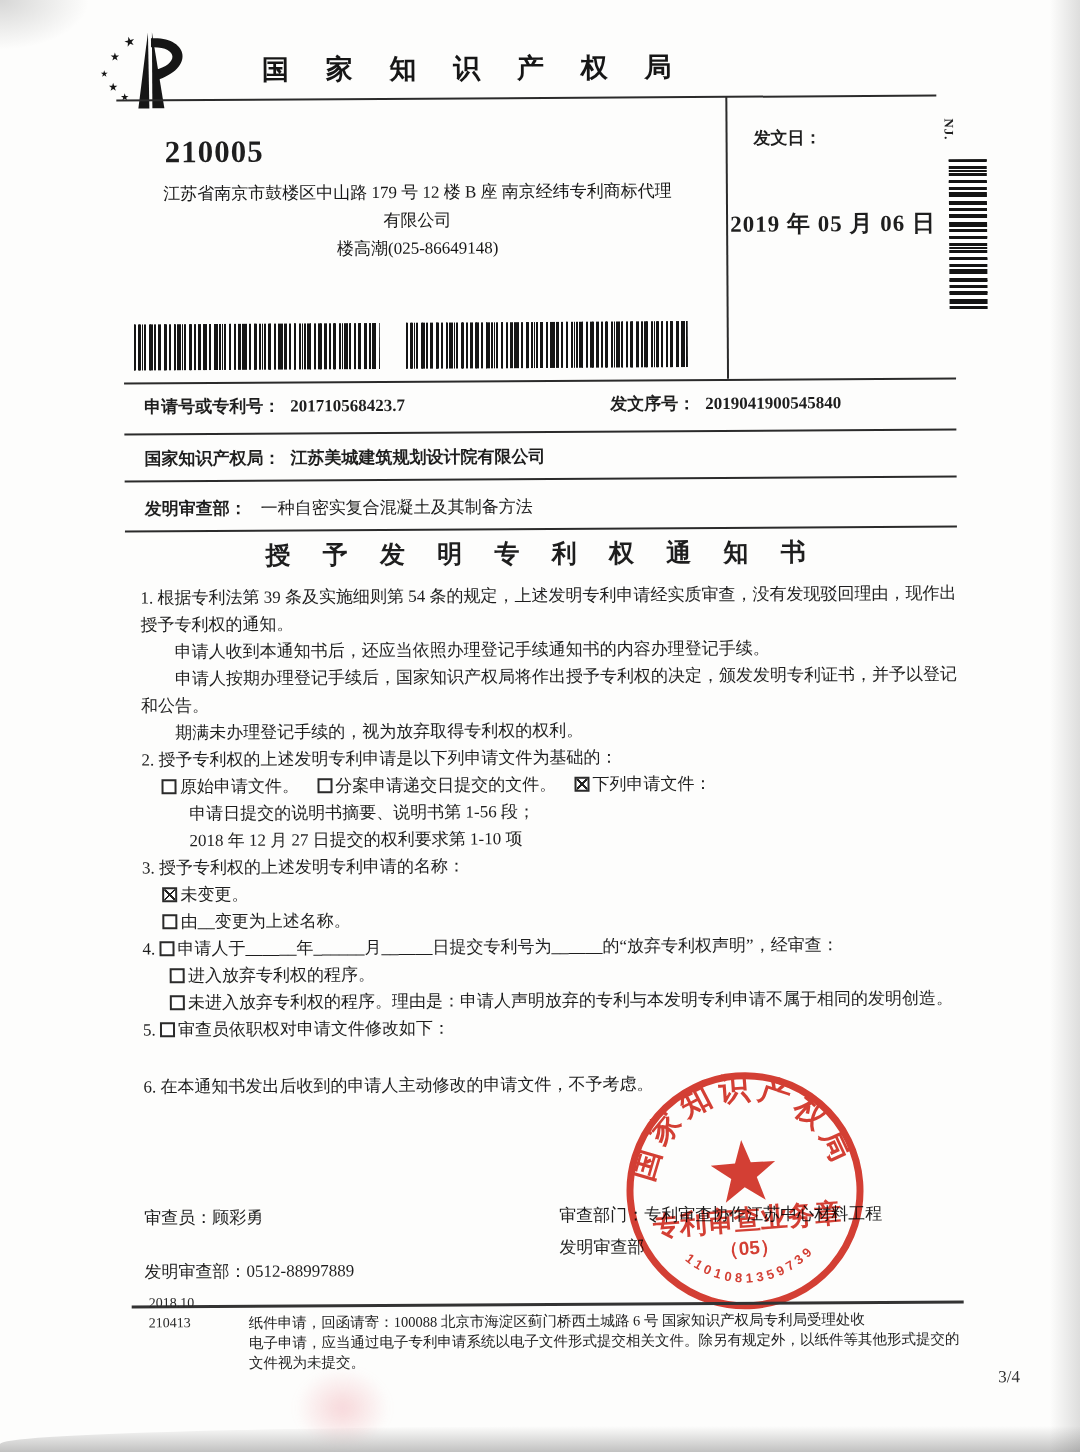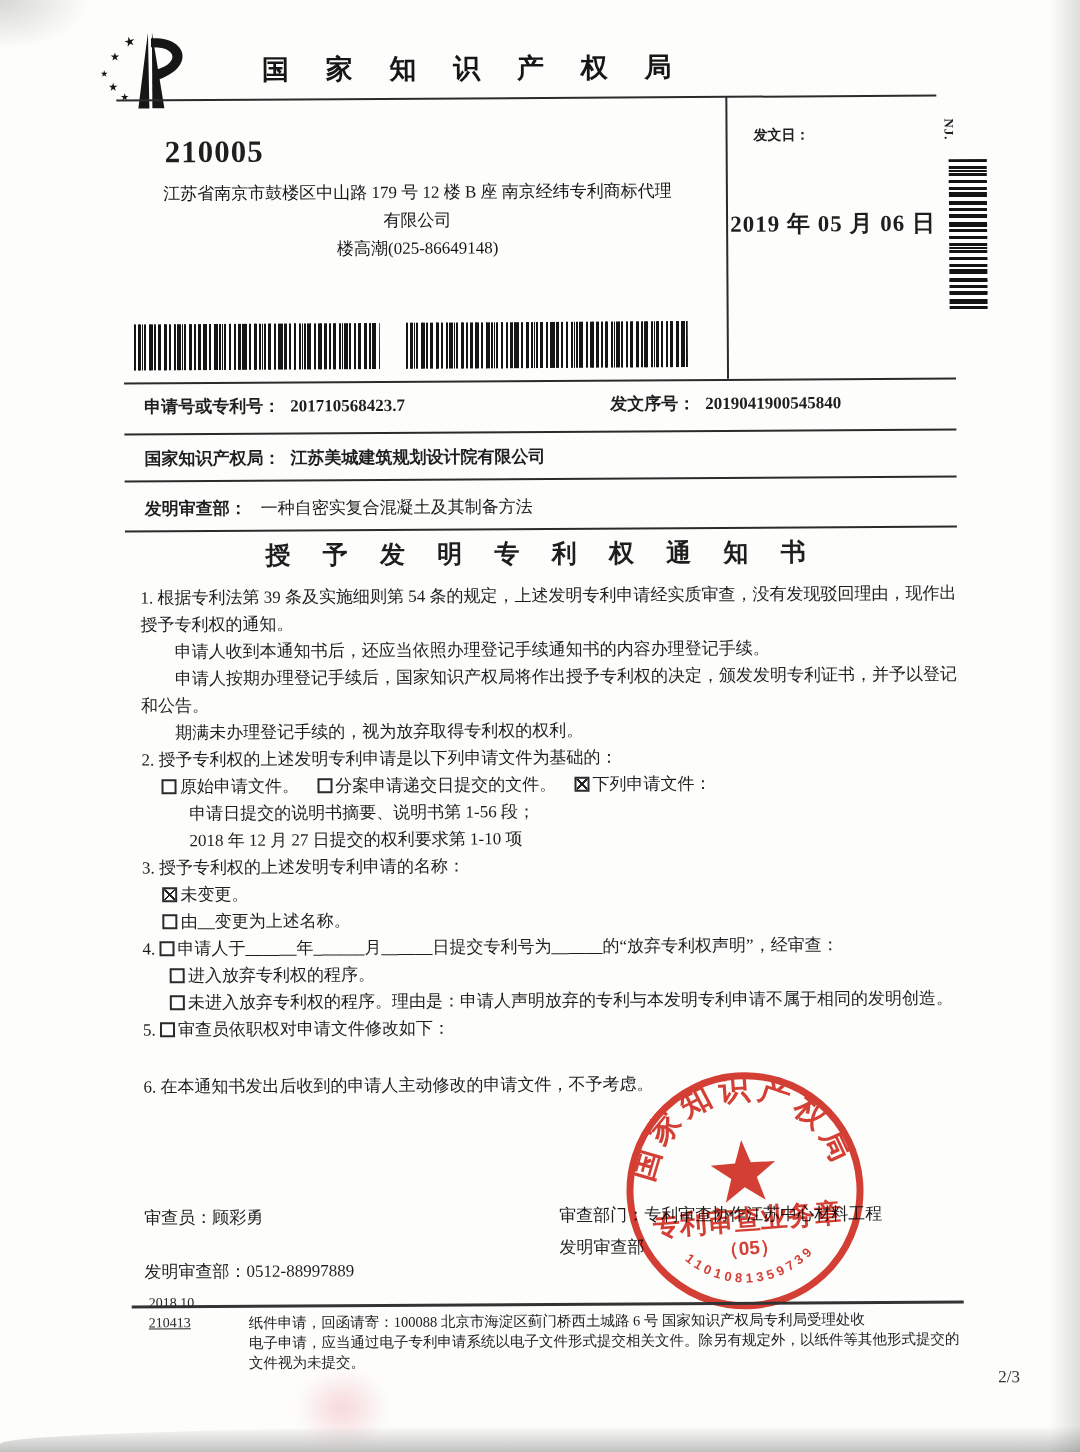--- a/index.html
+++ b/index.html
@@ -14,21 +14,21 @@
   .rule{position:absolute;background:#2b2b2b;height:2px;}
   .rule.thick{height:3px;background:#333;}
   .vline{position:absolute;background:#2b2b2b;width:2px;}
   
   .agency-title{position:absolute;left:118px;top:50px;width:720px;text-align:center;
     font-size:27px;font-weight:bold;letter-spacing:15px;color:#161616;}
   
   .postal{position:absolute;left:168px;top:132px;font-size:31px;font-weight:bold;letter-spacing:1px;}
   .addr{position:absolute;left:138px;width:565px;text-align:center;font-size:17px;color:#171717;}
   
-  .disp-label{position:absolute;left:757px;top:128px;font-size:14px;font-weight:bold;}
+  .disp-label{position:absolute;left:757px;top:128px;font-size:17px;font-weight:bold;}
   .disp-date{position:absolute;left:733px;top:210px;font-size:23px;font-weight:bold;letter-spacing:1px;}
   
   .barcode-h{position:absolute;height:46px;
     background:
       repeating-linear-gradient(90deg,#151515 0 2px,rgba(0,0,0,0) 2px 5px),
       repeating-linear-gradient(90deg,#151515 0 1px,rgba(0,0,0,0) 1px 8px),
       repeating-linear-gradient(90deg,rgba(0,0,0,0) 0 4px,#151515 4px 6px,rgba(0,0,0,0) 6px 13px);
     background-color:#fff;}
   .barcode-v{position:absolute;left:952px;top:162px;width:38px;height:150px;
     background:
@@ -183,27 +183,27 @@
       </text>
       <path fill="#cf2a1d" d="M125 74 L132.9 97.1 L157.3 97.5 L137.8 112.2 L145 135.5 L125 121.5 L105 135.5 L112.2 112.2 L92.7 97.5 L117.1 97.1 Z"></path>
       <text x="125" y="163" text-anchor="middle" font-size="27" font-weight="bold" fill="#cf2a1d" font-family="'Liberation Sans',sans-serif">专利审查业务章</text>
       <text x="125" y="189" text-anchor="middle" font-size="19" font-weight="bold" fill="#cf2a1d" font-family="'Liberation Sans',sans-serif">（05）</text>
       <text font-size="13" font-weight="bold" fill="#cf2a1d" letter-spacing="4" font-family="'Liberation Sans',sans-serif">
         <textPath href="#arcBot" startOffset="50%" text-anchor="middle">1101081359739</textPath>
       </text>
     </svg>
 
     <div class="rule thick" style="left:128px;top:1303px;width:832px;"></div>
-    <div class="foot-code" style="top:1313px;text-decoration:underline;">210413</div>
+    <div class="foot-code" style="top:1313px;">210413</div>
     <div class="foot-code" style="top:1293px;">2018.10</div>
     <div class="foot-notes">
       <div>纸件申请，回函请寄：100088 北京市海淀区蓟门桥西土城路 6 号  国家知识产权局专利局受理处收</div>
       <div>电子申请，应当通过电子专利申请系统以电子文件形式提交相关文件。除另有规定外，以纸件等其他形式提交的文件视为未提交。</div>
     </div>
-    <div class="page-num">2/3</div>
+    <div class="page-num">3/4</div>
 
   </div>
 
   <div class="smudge-pink"></div>
   <div class="corner-tl"></div>
   <div class="edge-right"></div>
   <div class="edge-bottom"></div>
 </div>
 
 </body></html>

